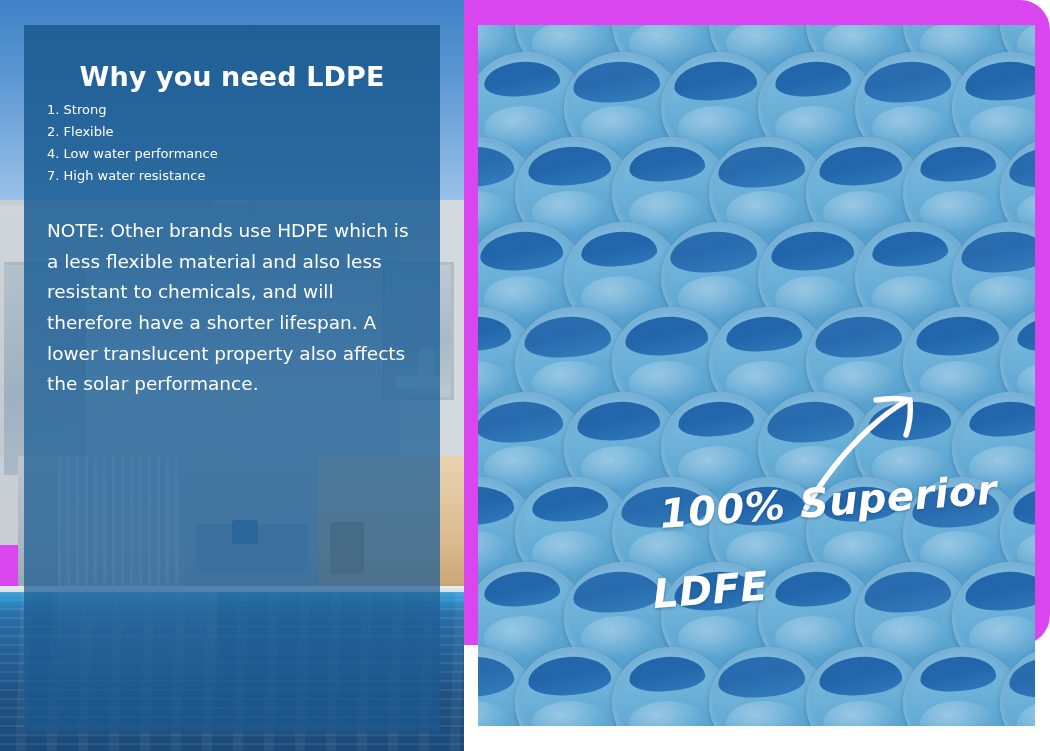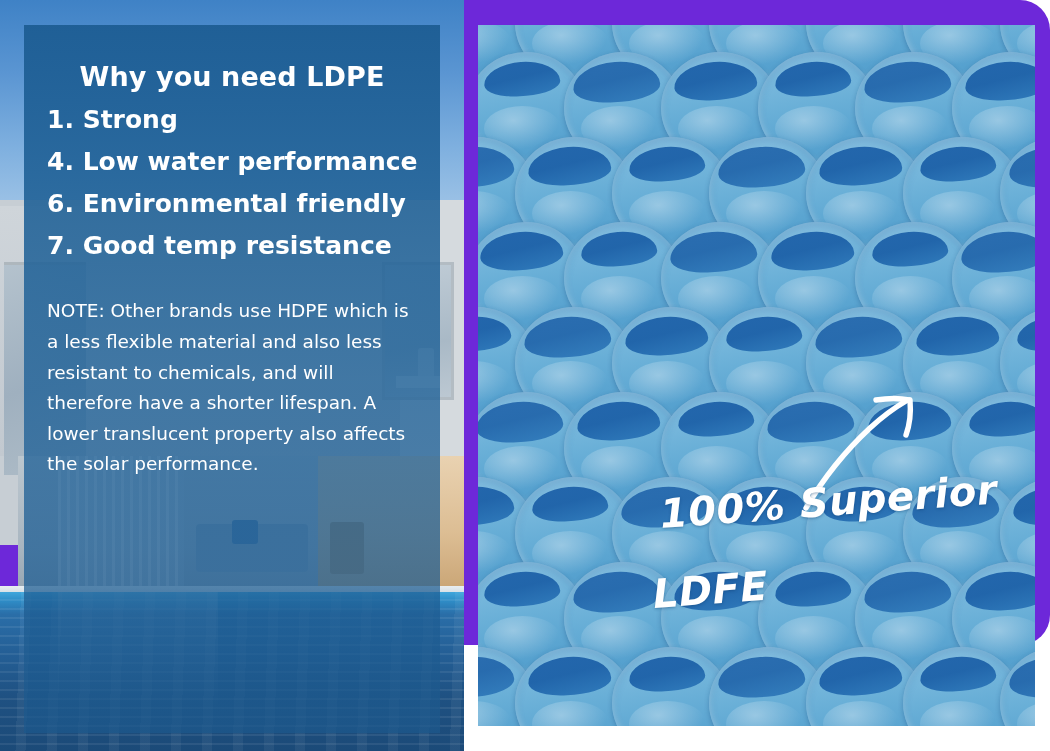--- a/index.html
+++ b/index.html
@@ -14,21 +14,21 @@
     overflow: hidden;
     position: relative;
   }
 
   
   #canvas {
     position: absolute;
     inset: 0;
     width: 1050px;
     height: 645px;
-    background: #6d28d9;
+    background: #d946ef;
     border-radius: 30px;
   }
 
   
   #left-panel {
     position: absolute;
     left: 0;
     top: 0;
     width: 464px;
     height: 751px;
@@ -223,23 +223,23 @@
     font-weight: 700;
     line-height: 1.25;
   }
 
   ol.benefits-list {
     list-style: none;
     margin: 0;
     padding: 6px 0 0 5px;
   }
   ol.benefits-list li {
-    font-size: 25px;
+    font-size: 13px;
     line-height: 1.67;
-    font-weight: 700;
+    font-weight: 400;
     white-space: nowrap;
   }
   .bnum { display: inline; }
 
   .card-note {
     margin: 0;
     padding: 30px 0 0 5px;
     font-size: 18.5px;
     line-height: 1.655;
     font-weight: 400;
@@ -394,23 +394,23 @@
     </div>
 
     <div id="info-card">
 
       <h1 class="card-heading">Why you need LDPE</h1>
 
 
 
       <ol class="benefits-list">
         <li><span class="bnum">1.</span> <span>Strong</span></li>
+        <li><span class="bnum">2.</span> <span>Flexible</span></li>
         <li><span class="bnum">4.</span> <span>Low water performance</span></li>
-        <li><span class="bnum">6.</span> <span>Environmental friendly</span></li>
-        <li><span class="bnum">7.</span> <span>Good temp resistance</span></li>
+        <li><span class="bnum">7.</span> <span>High water resistance</span></li>
       </ol>
 
       <p class="card-note">NOTE: Other brands use HDPE which is a less flexible material and also less resistant to chemicals, and will therefore have a shorter lifespan. A lower translucent property also affects the solar performance.</p>
 
     </div>
   </div>
 
   <div id="right-panel">
 
     <div class="bubble-base"></div>

